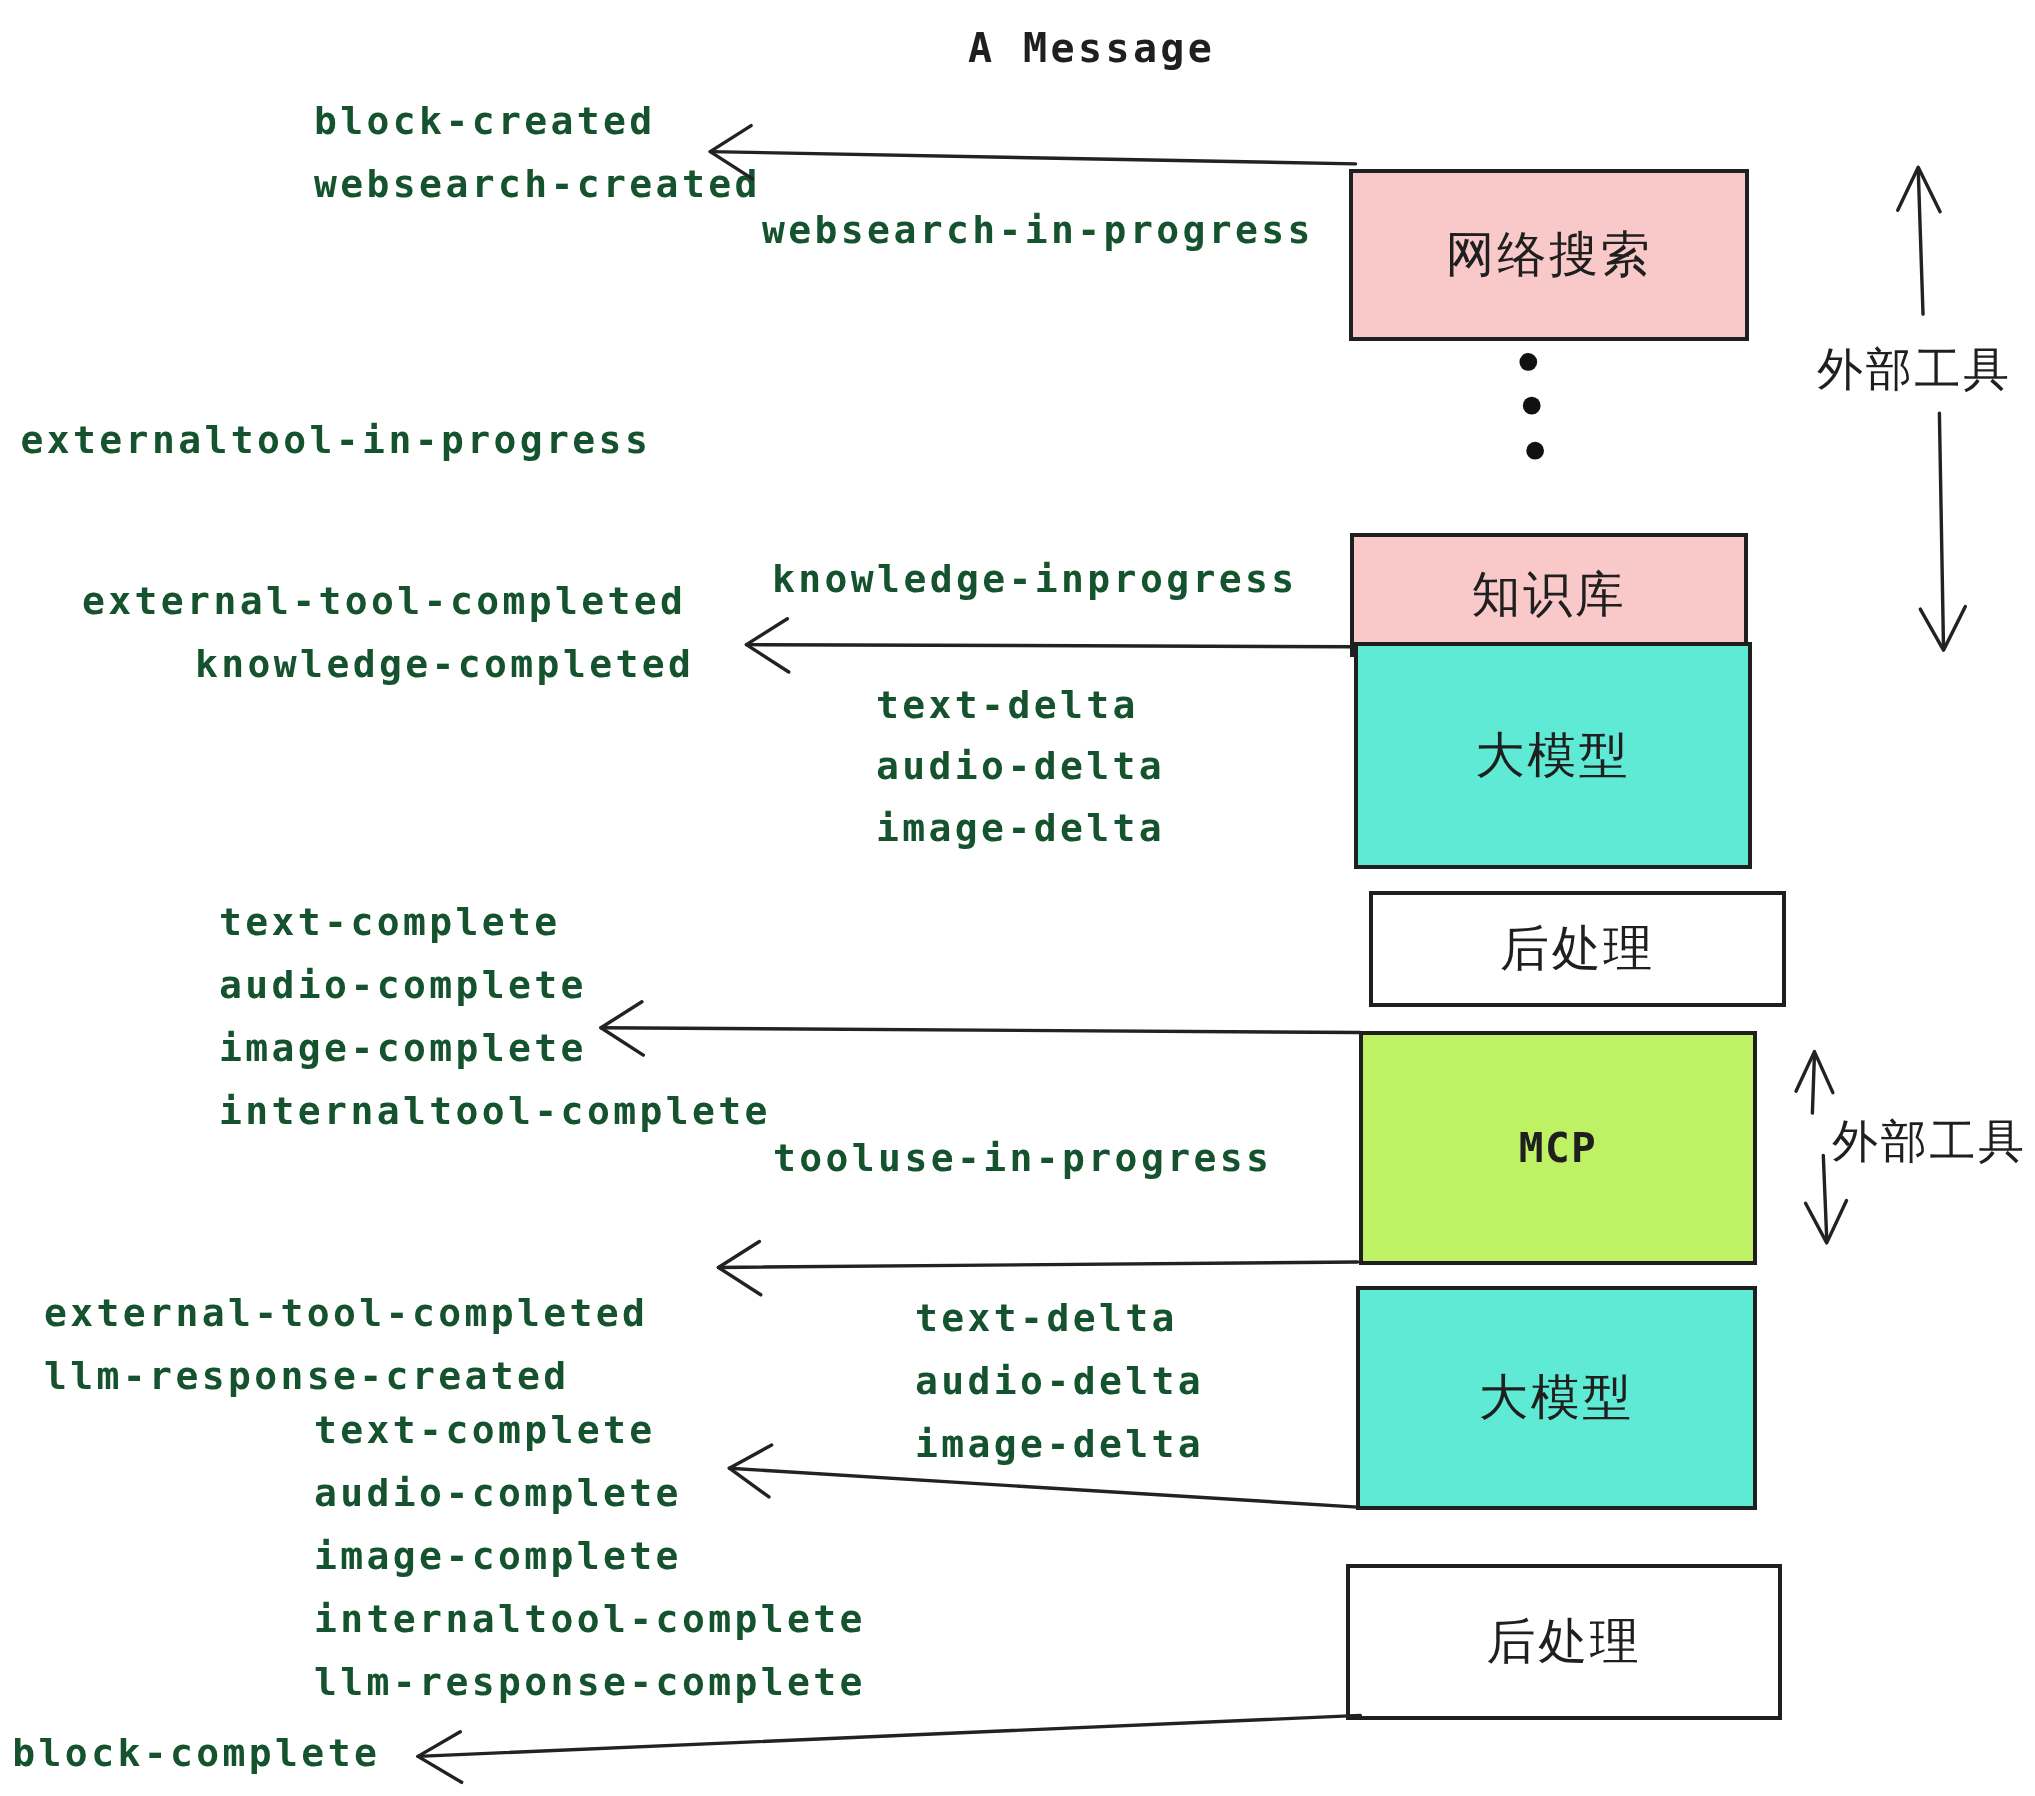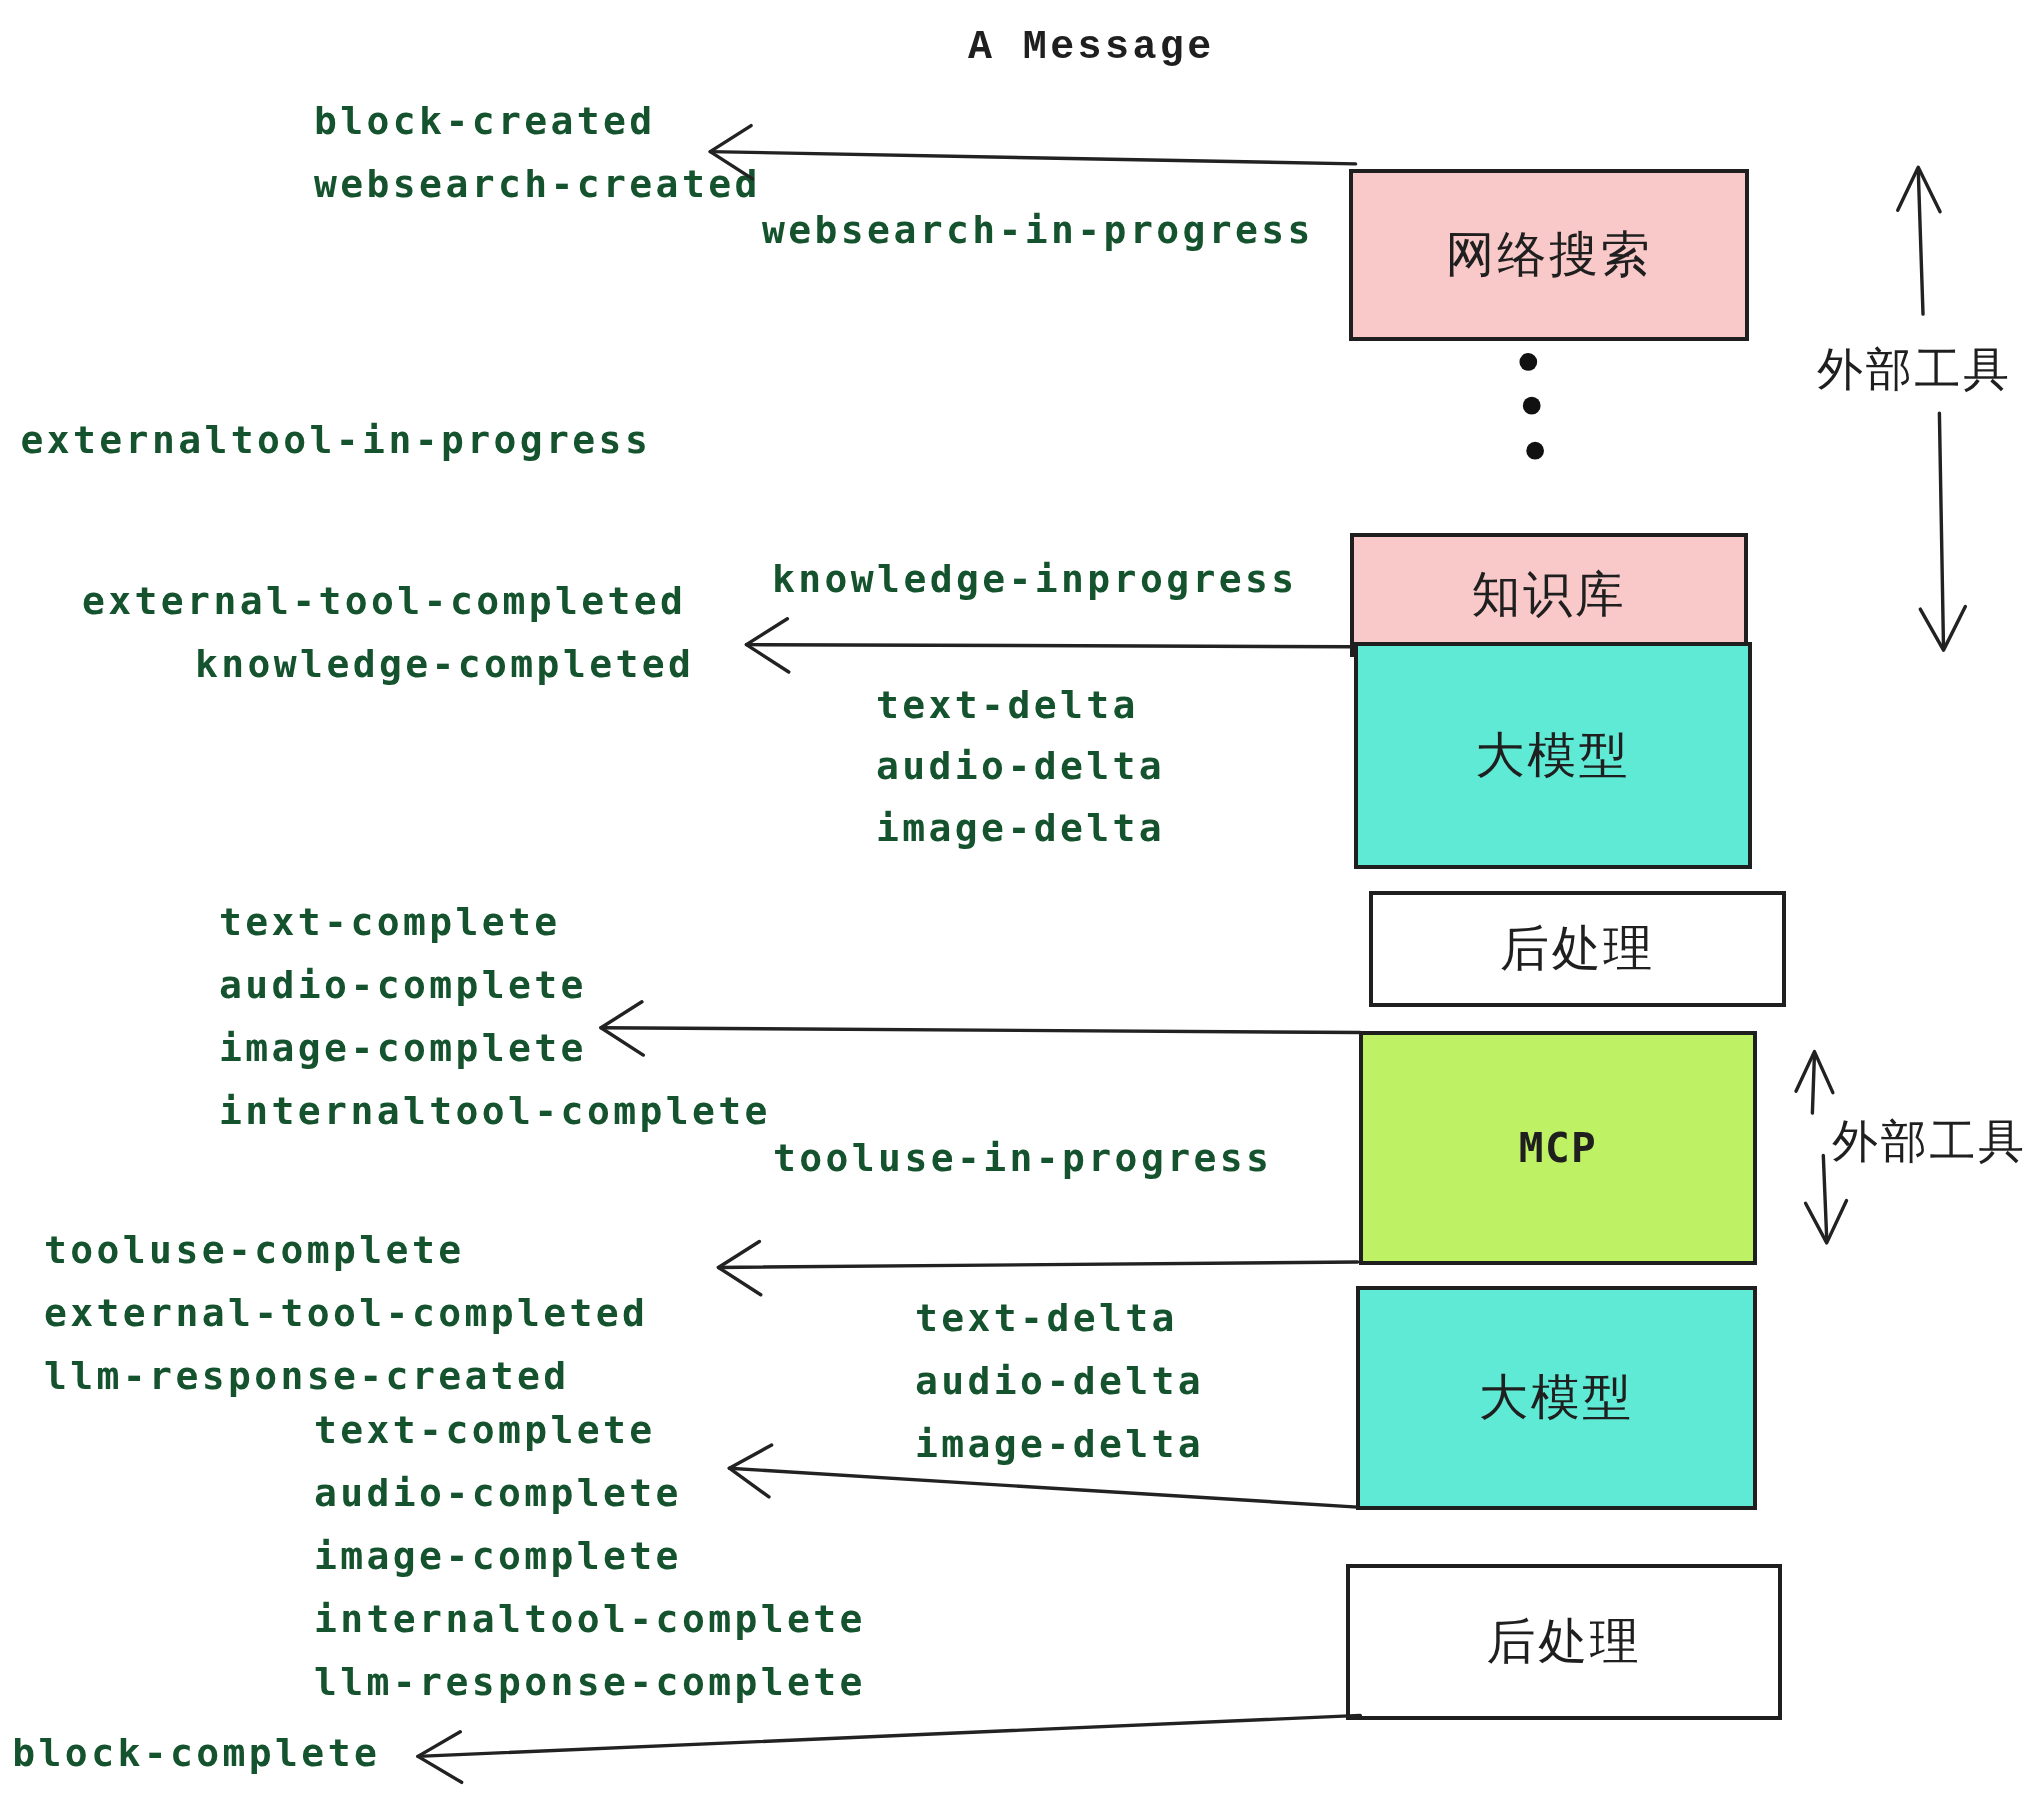--- a/index.html
+++ b/index.html
@@ -55,42 +55,41 @@
     pointer-events:none;
   }
   svg.overlay path{stroke:#222222;stroke-width:5;fill:none;stroke-linecap:round;stroke-linejoin:round;}
   svg.overlay circle{fill:#111111;stroke:none;}
 </style>
 </head>
 <body>
 
 <div id="canvas">
 
-  <div class="title" style="left:968px;top:24.6px;font-family:Liberation Mono, monospace;">A Message</div>
+  <div class="title" style="left:968px;top:24.6px;">A Message</div>
 
   <div class="evt" style="left:314px;top:99px;">block-created</div>
   <div class="evt" style="left:314px;top:162px;">websearch-created</div>
   <div class="evt" style="left:762px;top:208px;">websearch-in-progress</div>
   <div class="evt" style="left:20.5px;top:398px;margin-top:20px;">externaltool-in-progress</div>
   <div class="evt" style="left:82px;top:579px;">external-tool-completed</div>
   <div class="evt" style="left:195px;top:642px;">knowledge-completed</div>
   <div class="evt" style="left:772px;top:557px;">knowledge-inprogress</div>
 
   <div class="evt" style="left:876px;top:683px;">text-delta</div>
   <div class="evt" style="left:876px;top:744px;">audio-delta</div>
   <div class="evt" style="left:876px;top:806px;">image-delta</div>
 
   <div class="evt" style="left:219px;top:900px;">text-complete</div>
   <div class="evt" style="left:219px;top:963px;">audio-complete</div>
   <div class="evt" style="left:219px;top:1026px;">image-complete</div>
   <div class="evt" style="left:219px;top:1089px;">internaltool-complete</div>
 
   <div class="evt" style="left:773px;top:1136px;">tooluse-in-progress</div>
 
-  <div class="evt" style="left:44px;top:1228px;">tooluse-complete</div>
   <div class="evt" style="left:44px;top:1291px;">external-tool-completed</div>
   <div class="evt" style="left:44px;top:1354px;">llm-response-created</div>
 
   <div class="evt" style="left:915px;top:1296px;">text-delta</div>
   <div class="evt" style="left:915px;top:1359px;">audio-delta</div>
   <div class="evt" style="left:915px;top:1422px;">image-delta</div>
 
   <div class="evt" style="left:314px;top:1408px;">text-complete</div>
   <div class="evt" style="left:314px;top:1471px;">audio-complete</div>
   <div class="evt" style="left:314px;top:1534px;">image-complete</div>

